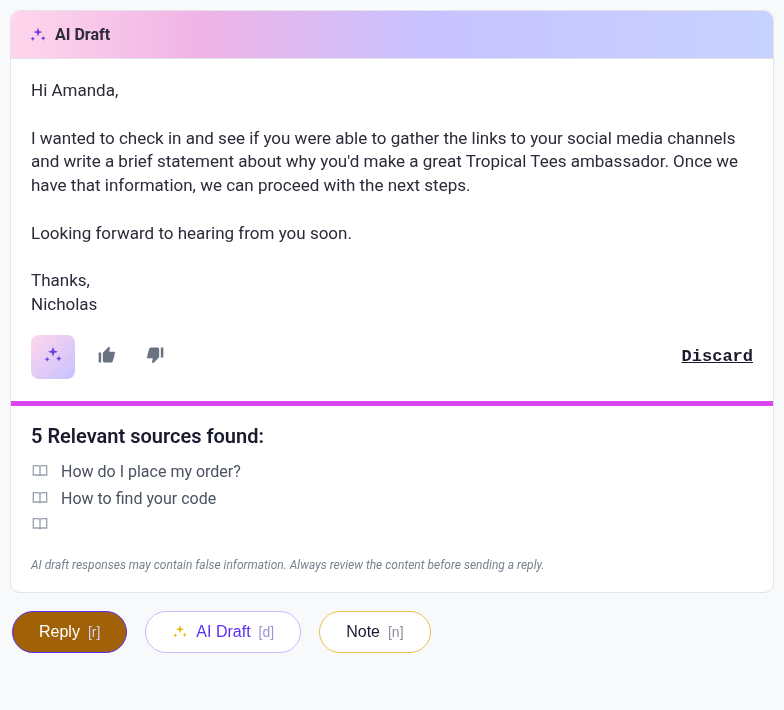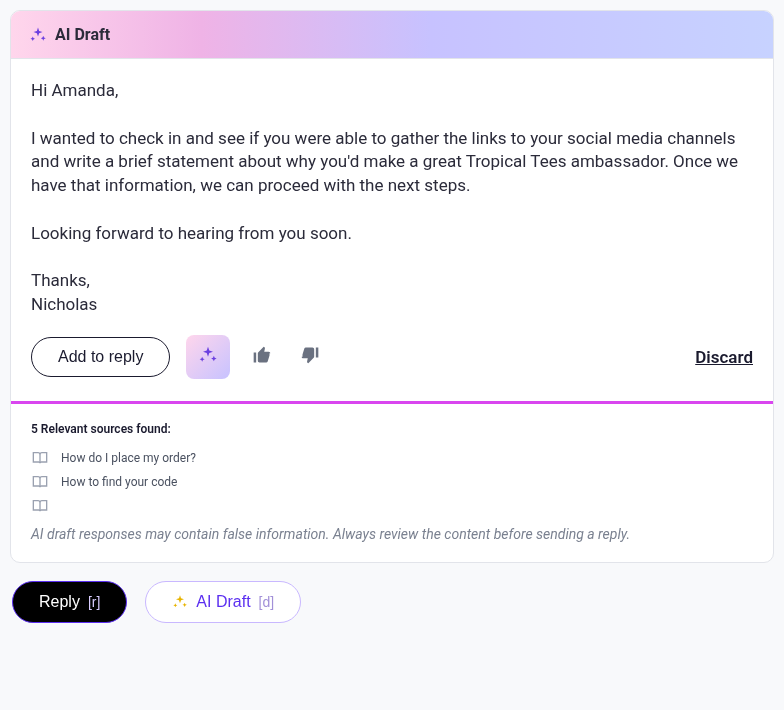--- a/index.html
+++ b/index.html
@@ -31,21 +31,21 @@
     display: inline-flex;
     align-items: center;
   }
   .card-header-title {
     font-weight: 700;
     color: #2b2b3a;
     font-size: 16px;
   }
   .card-body {
     padding: 20px 20px 22px 20px;
-    border-bottom: 3px solid #d946ef;
+    border-bottom: 5px solid #d946ef;
   }
   .draft-text {
     font-size: 17px;
     line-height: 1.4;
     color: #2b2b3a;
     white-space: pre-wrap;
   }
   .actions-row {
     display: flex;
     align-items: center;
@@ -81,68 +81,69 @@
     cursor: pointer;
     color: #6a7180;
   }
   .spacer { flex: 1; }
   .discard-link {
     text-decoration: underline;
     font-weight: 600;
     color: #1a1a2e;
     cursor: pointer;
     font-size: 17px;
+    font-family: Liberation Mono, monospace;
   }
   .sources-section {
     padding: 18px 20px 20px 20px;
   }
   .sources-title {
     font-weight: 600;
     margin-bottom: 10px;
-    font-size: 12px;
+    font-size: 20px;
   }
   .source-list { list-style: none; padding: 0; margin: 0; }
   .source-item {
     display: flex;
     align-items: center;
     gap: 12px;
     padding: 4px 0;
     color: #4a5160;
-    font-size: 12px;
+    font-size: 16px;
   }
   .source-icon {
     color: #9aa1b0;
     display: inline-flex;
     width: 18px;
     justify-content: center;
   }
   .disclaimer {
-    margin-top: 8px;
+    margin-top: 22px;
     font-style: italic;
     color: #7a8190;
-    font-size: 14px;
+    font-size: 12px;
   }
   .bottom-row {
     display: flex;
     gap: 18px;
     margin-top: 18px;
     padding: 0 2px;
   }
   .btn {
     border-radius: 999px;
     padding: 11px 26px;
     font-size: 16px;
     cursor: pointer;
     display: inline-flex;
     align-items: center;
     gap: 8px;
     border: 1px solid transparent;
   }
   .btn-primary {
-    background: #000000;
+    background: #a16207;
     color: #fff;
     border-color: #5b2ff0;
   }
   .btn-primary .shortcut { color: #d8ccff; font-size: 14px; }
   .btn-outline-purple {
     background: #fff;
     color: #5b2ff0;
     border-color: #c9b8ff;
   }
   .btn-outline-purple .shortcut { color: #a290d8; font-size: 14px; }
@@ -175,21 +176,20 @@
     <div class="draft-text">Hi Amanda,
 
 I wanted to check in and see if you were able to gather the links to your social media channels and write a brief statement about why you'd make a great Tropical Tees ambassador. Once we have that information, we can proceed with the next steps.
 
 Looking forward to hearing from you soon.
 
 Thanks,
 Nicholas</div>
 
     <div class="actions-row">
-      <button class="pill-btn">Add to reply</button>
 
       <div class="gradient-square">
         <span>
           <svg width="20" height="20" viewBox="0 0 24 24" fill="currentColor">
             <path d="M12 2l1.5 4.5L18 8l-4.5 1.5L12 14l-1.5-4.5L6 8l4.5-1.5L12 2zM5 14l.9 2.1L8 17l-2.1.9L5 20l-.9-2.1L2 17l2.1-.9L5 14zM19 13l1 2.3 2.3 1-2.3 1-1 2.3-1-2.3-2.3-1 2.3-1 1-2.3z"></path>
           </svg>
         </span>
       </div>
 
       <div class="thumb-btn">
@@ -255,13 +255,17 @@
   <button class="btn btn-outline-purple">
     <span class="ai-draft-sparkle">
       <svg width="16" height="16" viewBox="0 0 24 24" fill="currentColor">
         <path d="M12 2l1.5 4.5L18 8l-4.5 1.5L12 14l-1.5-4.5L6 8l4.5-1.5L12 2zM5 14l.9 2.1L8 17l-2.1.9L5 20l-.9-2.1L2 17l2.1-.9L5 14zM19 13l1 2.3 2.3 1-2.3 1-1 2.3-1-2.3-2.3-1 2.3-1 1-2.3z"></path>
       </svg>
     </span>
     <span>AI Draft</span>
     <span class="shortcut">[d]</span>
   </button>
 
+  <button class="btn btn-outline-yellow">
+    <span>Note</span>
+    <span class="shortcut">[n]</span>
+  </button>
 </div>
 
 </body></html>

